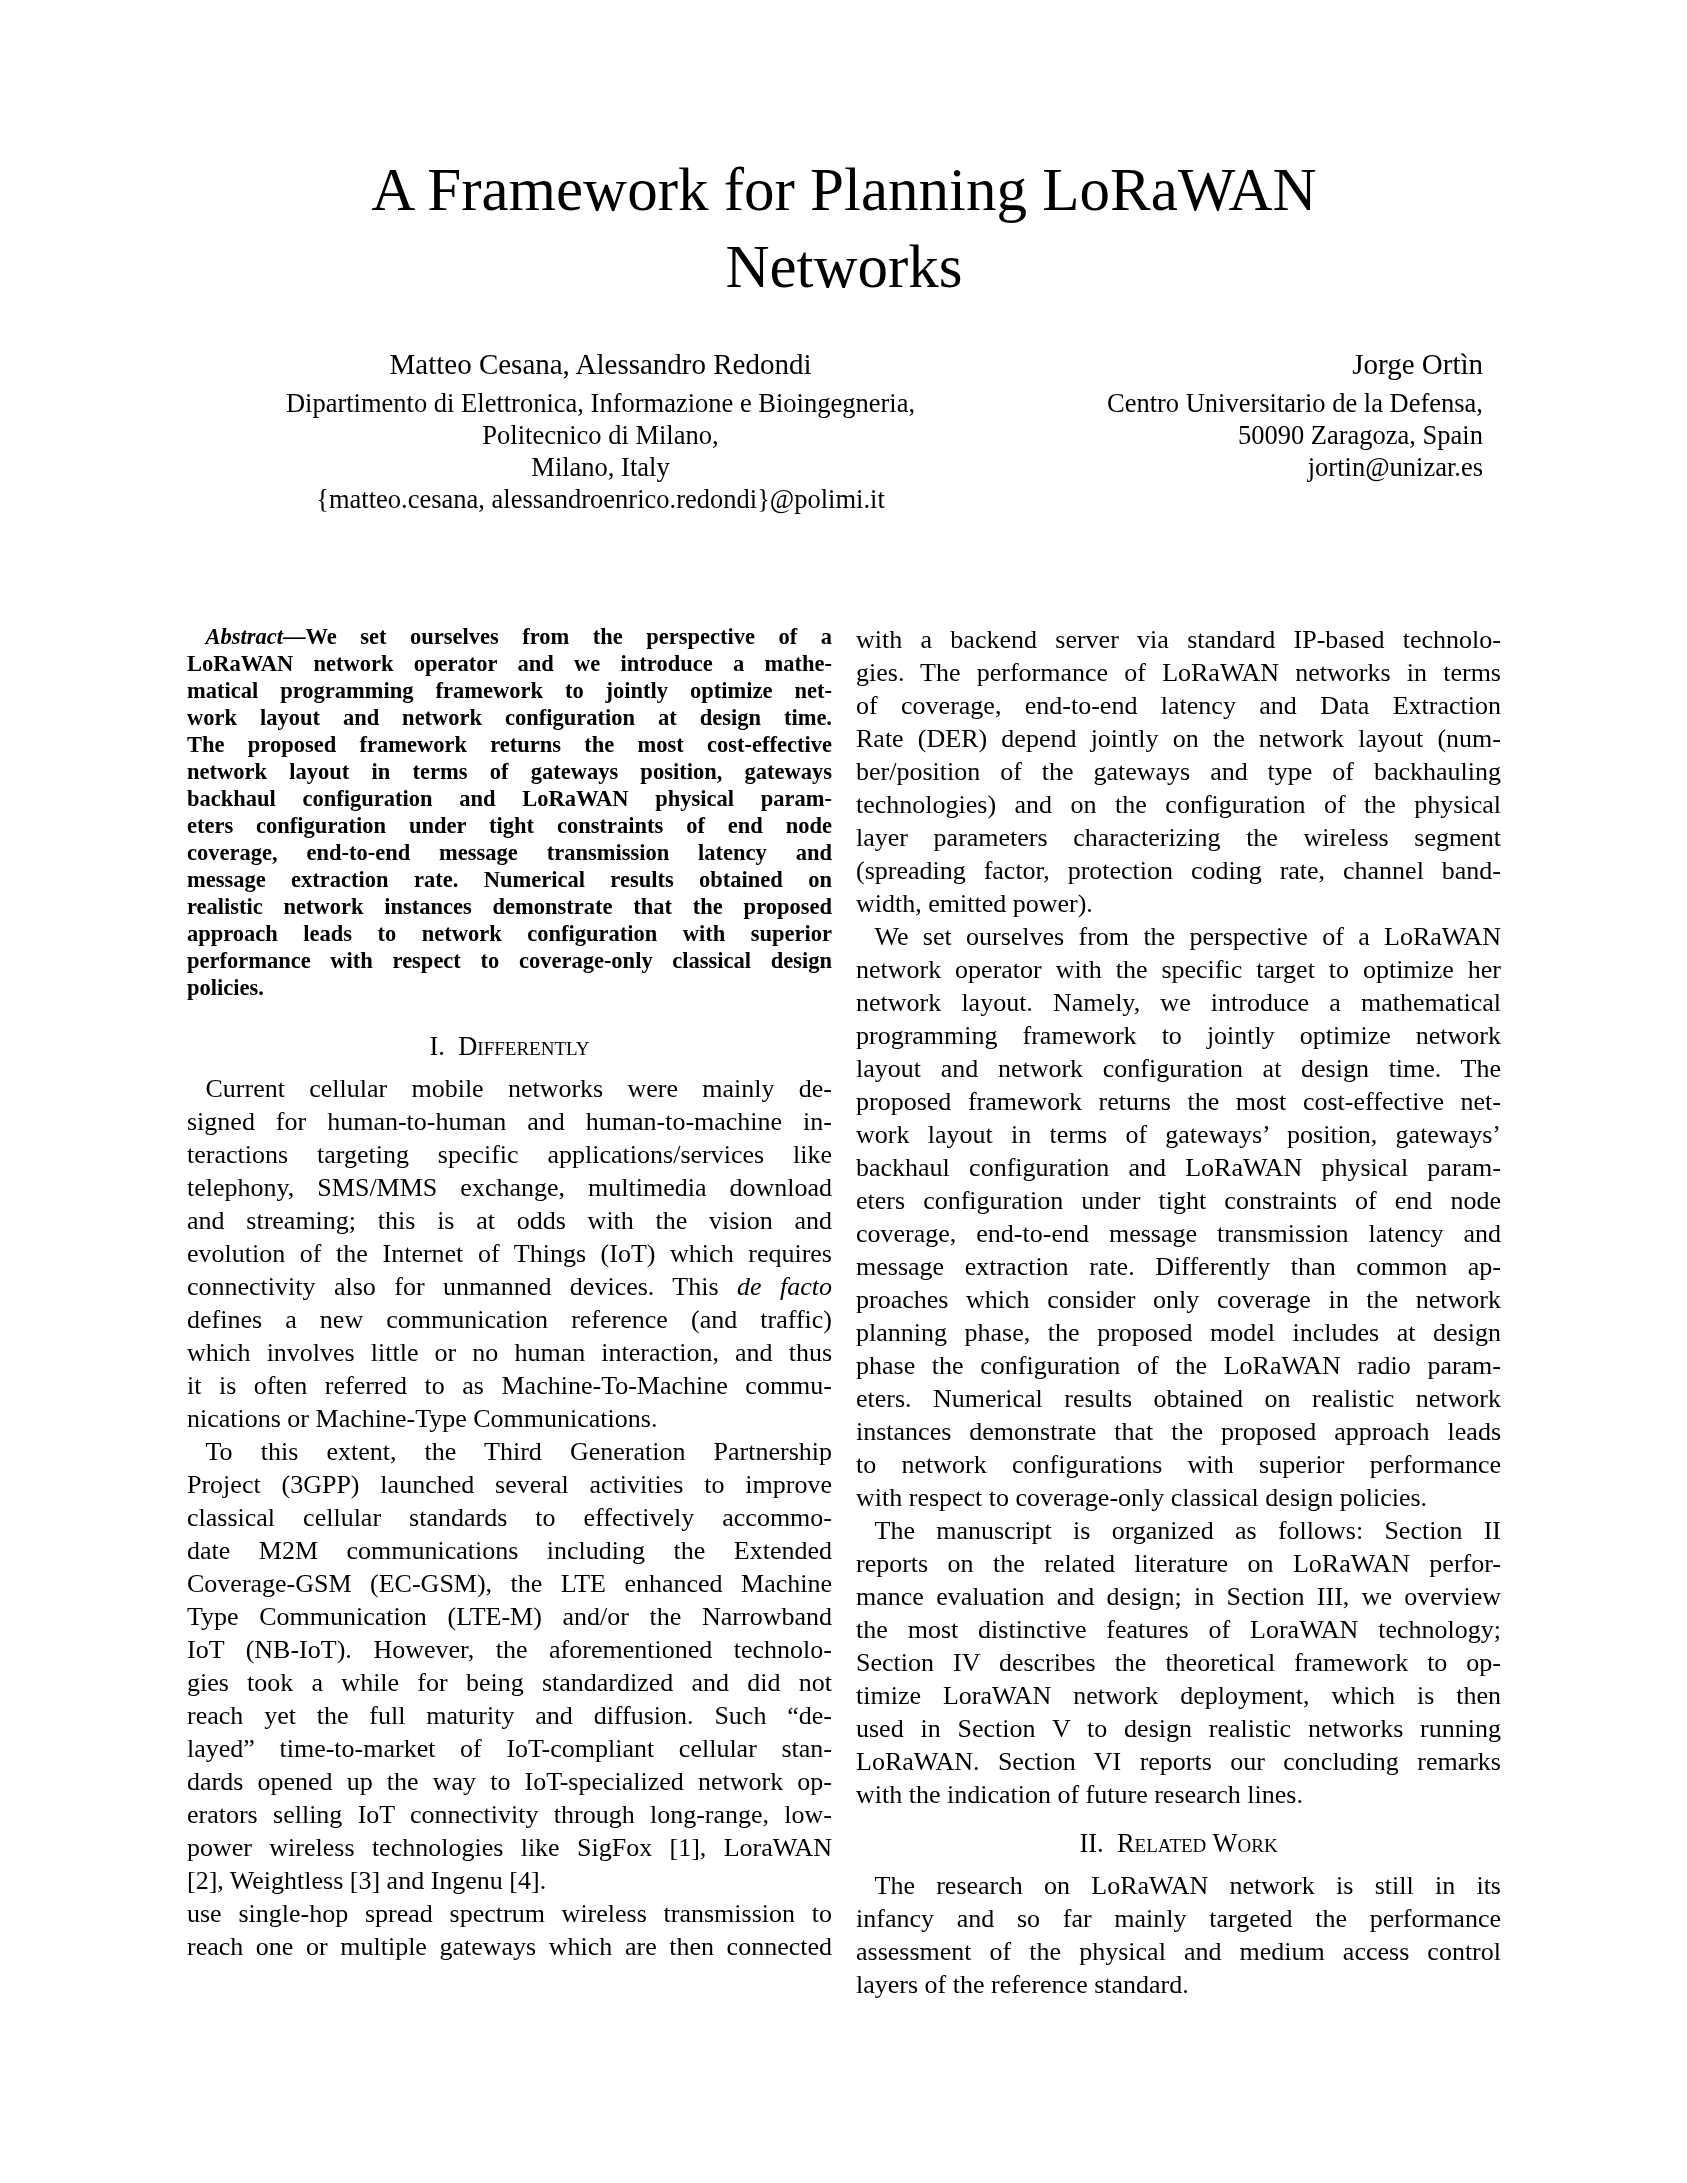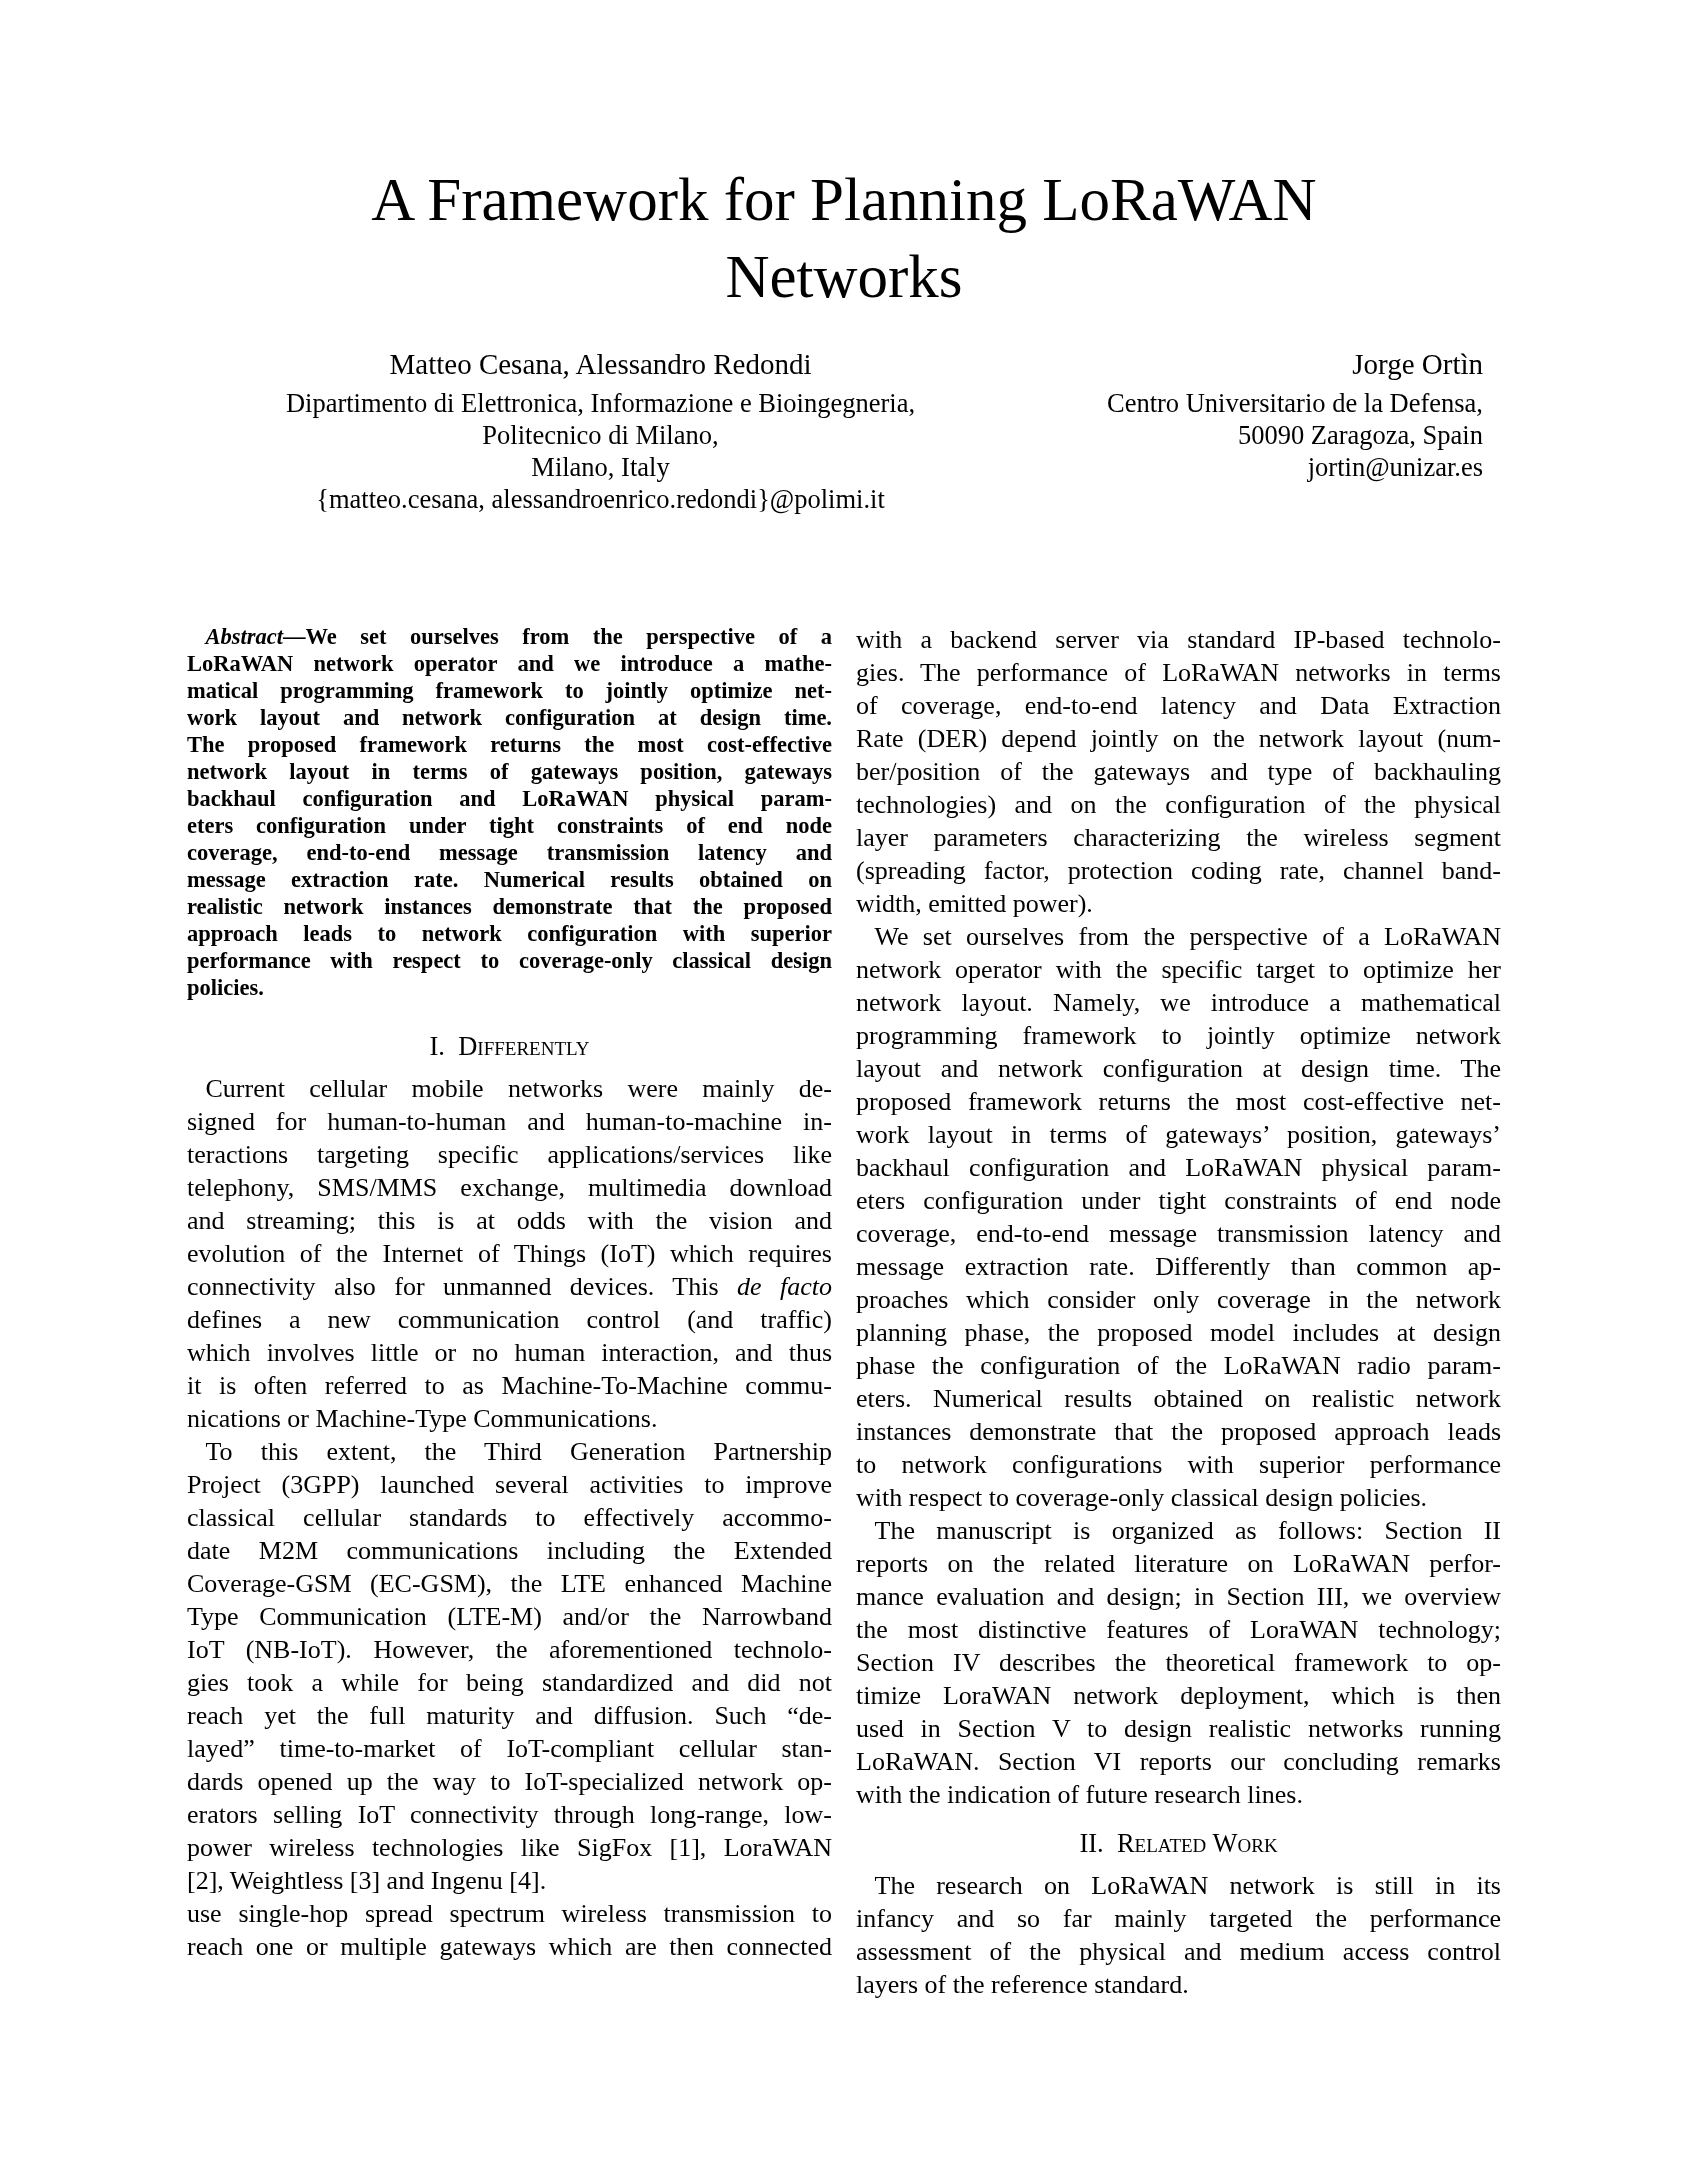--- a/index.html
+++ b/index.html
@@ -6,21 +6,21 @@
   .page {
     position:relative;
     width:1688px; height:2183px;
     margin:0 auto;
     background:#ffffff;
     color:#000000;
     font-family:"Liberation Serif","DejaVu Serif",serif;
     overflow:hidden;
   }
   .title-block {
-    position:absolute; left:0; top:161px; width:100%;
+    position:absolute; left:0; top:151px; width:100%;
     text-align:center;
   }
   .title-line { font-size:61px; line-height:77px; font-weight:400; }
 
   .authors-row { position:absolute; top:345px; left:0; width:100%; height:172px; }
   .author-block { position:absolute; top:0; text-align:center; }
   .author-block.a0 { left:187px;  width:827px; }
   .author-block.a1 { left:927px; width:556px;text-align:right; }
   .author-name { font-size:29px; line-height:38px; margin-bottom:4px; }
   .author-line { font-size:26.5px; line-height:32px; }
@@ -86,21 +86,21 @@
       </div>
       <div class="heading"><span class="sec-num">I.</span>&nbsp;&nbsp;<span class="sec-title">Differently</span></div>
       <div class="para indent">
         <div class="line first">Current cellular mobile networks were mainly de-</div>
         <div class="line">signed for human-to-human and human-to-machine in-</div>
         <div class="line">teractions targeting specific applications/services like</div>
         <div class="line">telephony, SMS/MMS exchange, multimedia download</div>
         <div class="line">and streaming; this is at odds with the vision and</div>
         <div class="line">evolution of the Internet of Things (IoT) which requires</div>
         <div class="line">connectivity also for unmanned devices. This <i>de facto</i></div>
-        <div class="line">defines a new communication control (and traffic)</div>
+        <div class="line">defines a new communication reference (and traffic)</div>
         <div class="line">which involves little or no human interaction, and thus</div>
         <div class="line">it is often referred to as Machine-To-Machine commu-</div>
         <div class="line para-end">nications or Machine-Type Communications.</div>
       </div>
       <div class="para indent">
         <div class="line first">To this extent, the Third Generation Partnership</div>
         <div class="line">Project (3GPP) launched several activities to improve</div>
         <div class="line">classical cellular standards to effectively accommo-</div>
         <div class="line">date M2M communications including the Extended</div>
         <div class="line">Coverage-GSM (EC-GSM), the LTE enhanced Machine</div>

